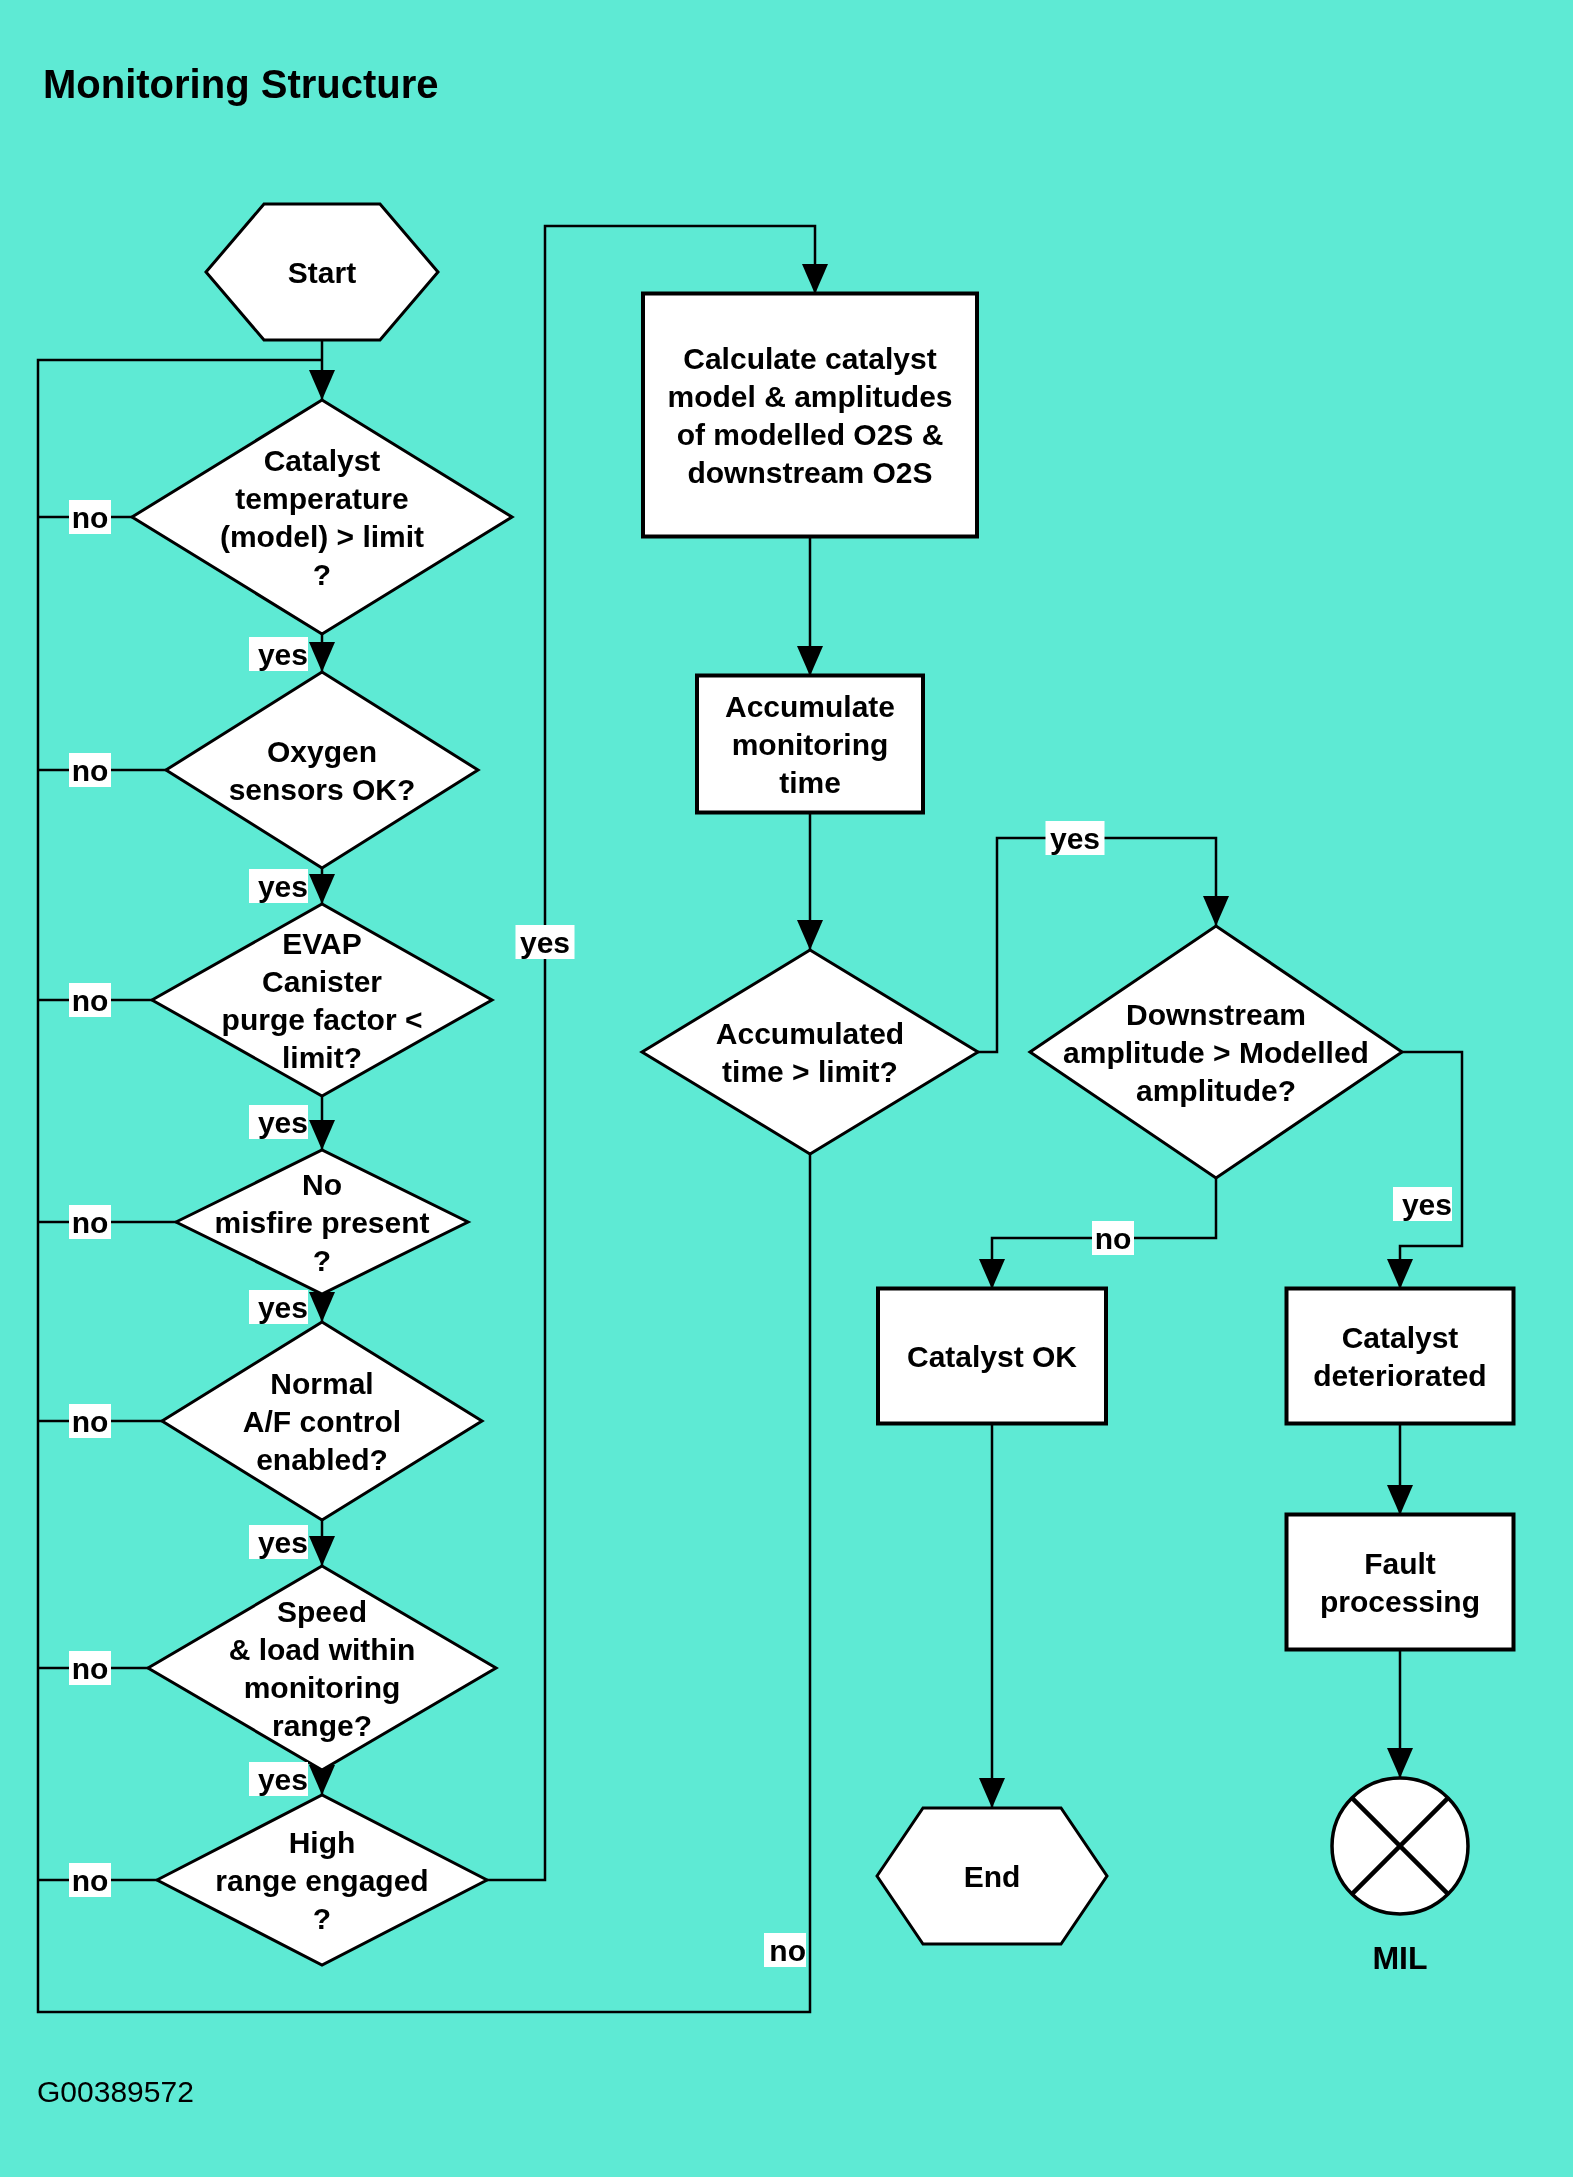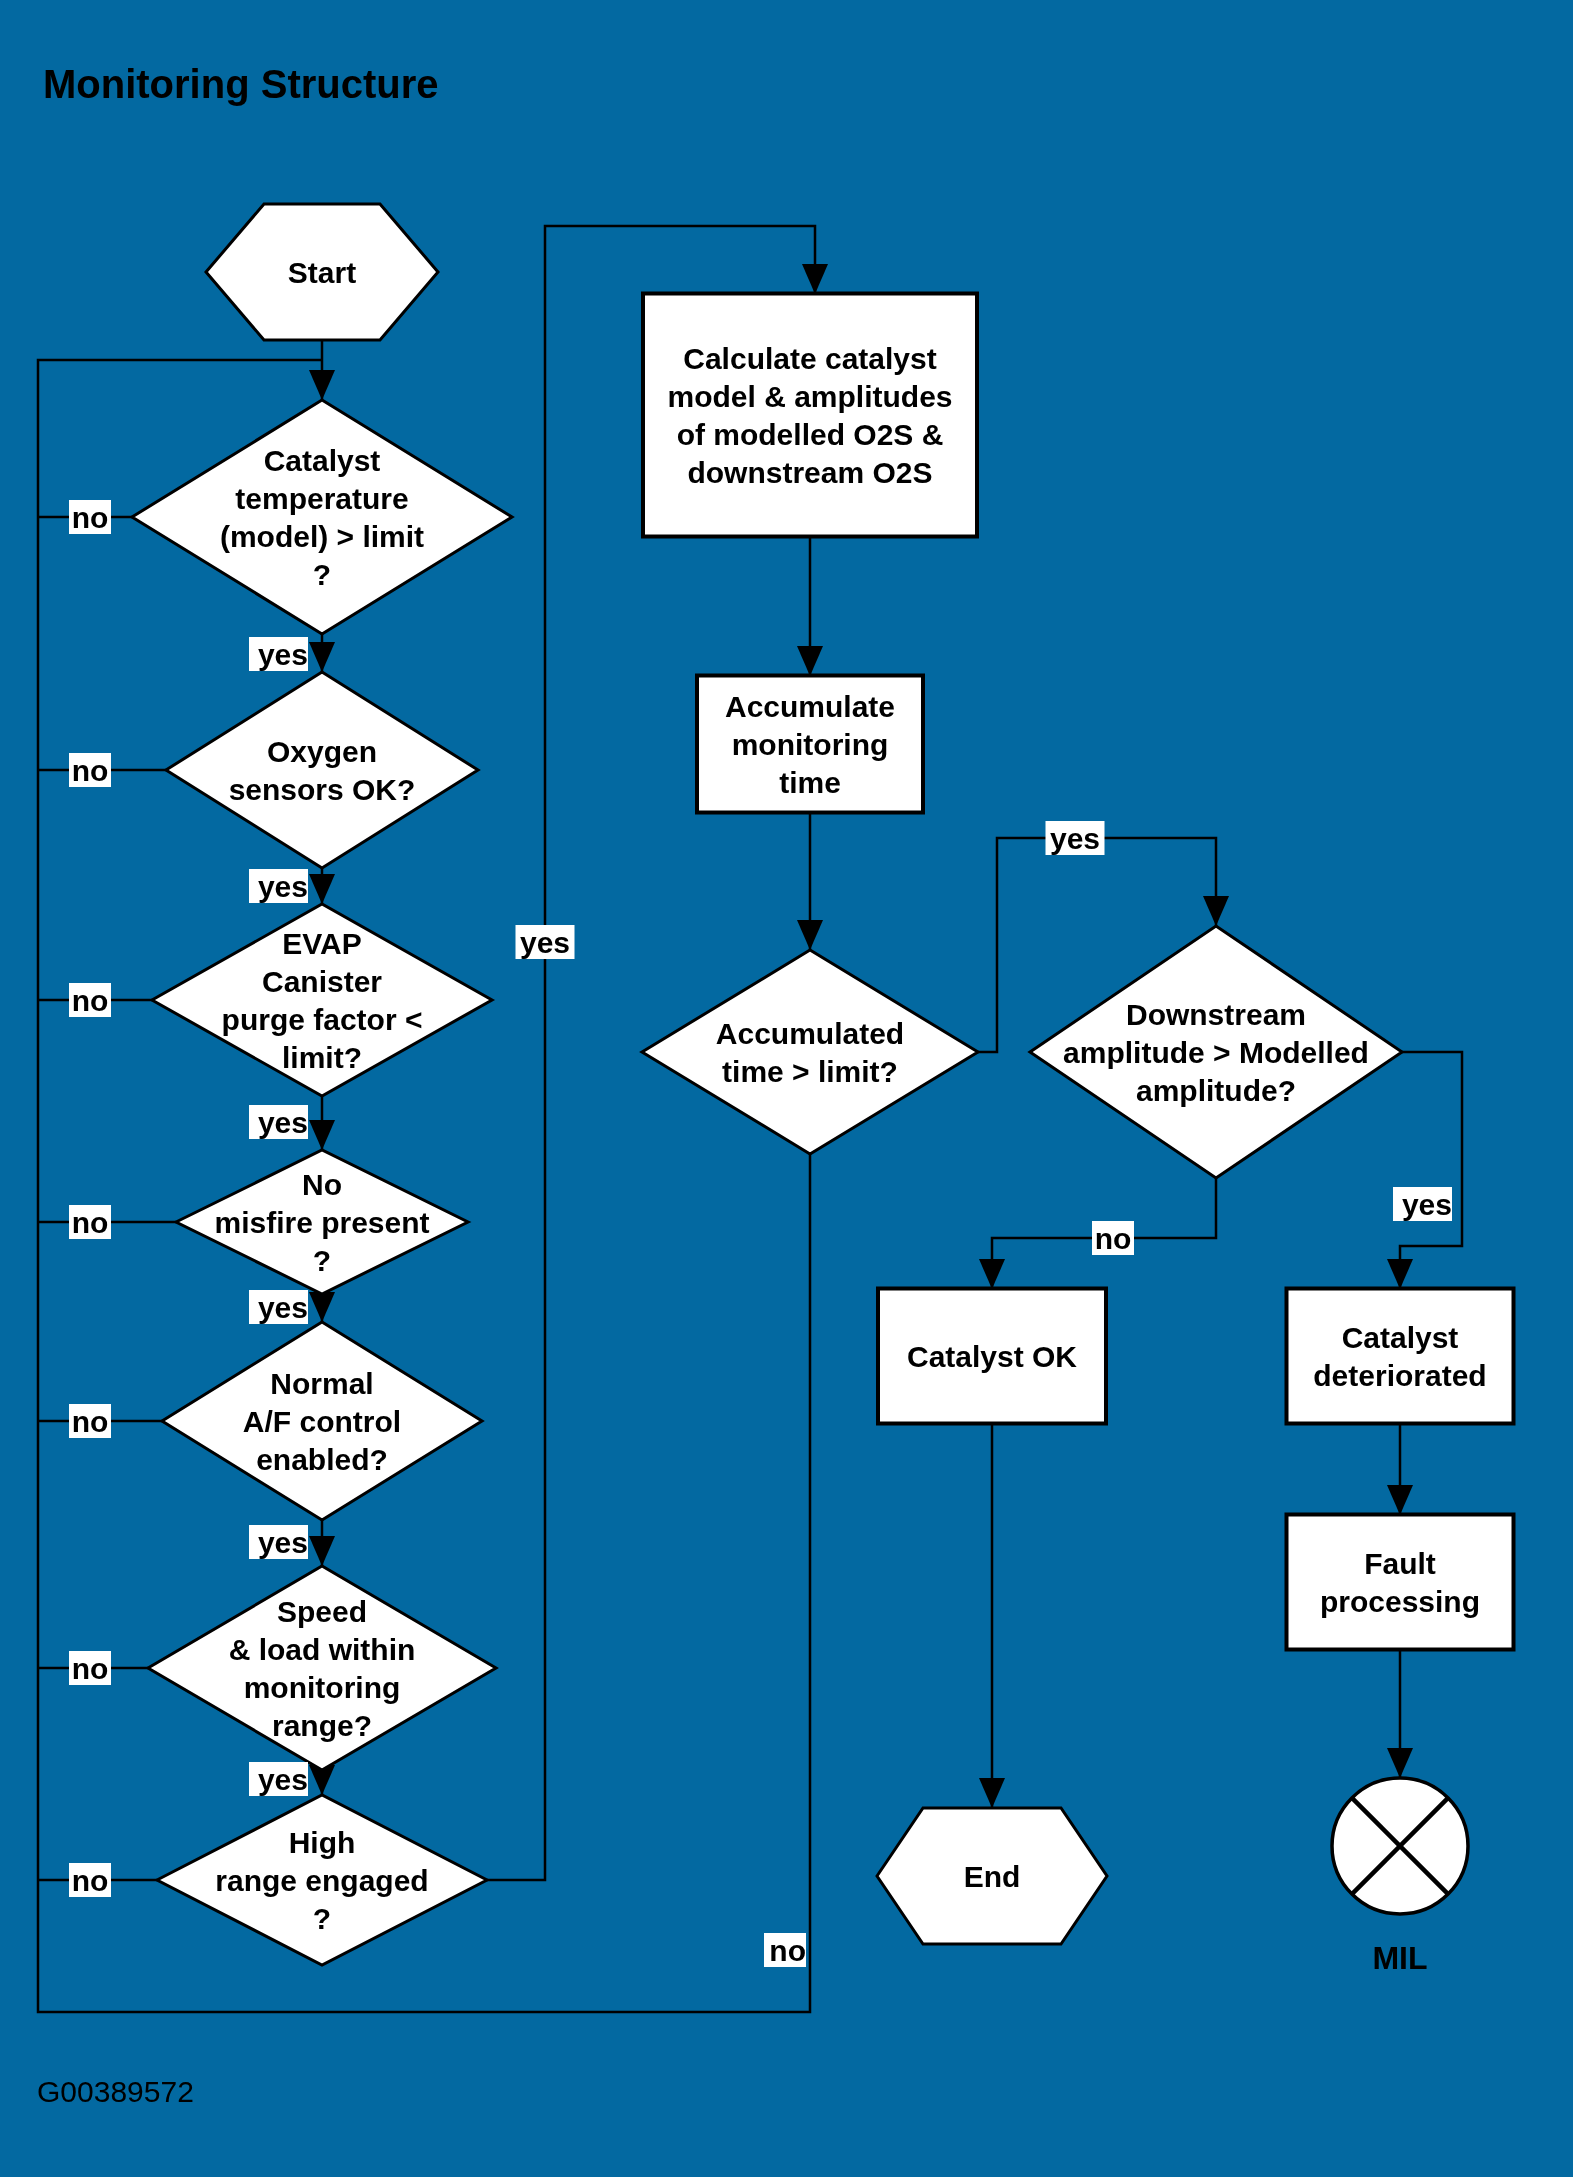--- a/index.html
+++ b/index.html
@@ -5,21 +5,21 @@
   html, body {
     margin: 0;
     padding: 0;
     background: #ffffff;
     font-family: "Liberation Sans", sans-serif;
   }
   .page {
     position: relative;
     width: 1573px;
     height: 2177px;
-    background: #0369a1;
+    background: #5eead4;
     overflow: hidden;
   }
   svg { display: block; }
   text { font-family: "Liberation Sans", sans-serif; }
 </style>
 </head>
 <body>
 
 <div class="page">
   <svg id="flowchart" width="1573" height="2177" viewBox="0 0 1573 2177" xmlns="http://www.w3.org/2000/svg">

